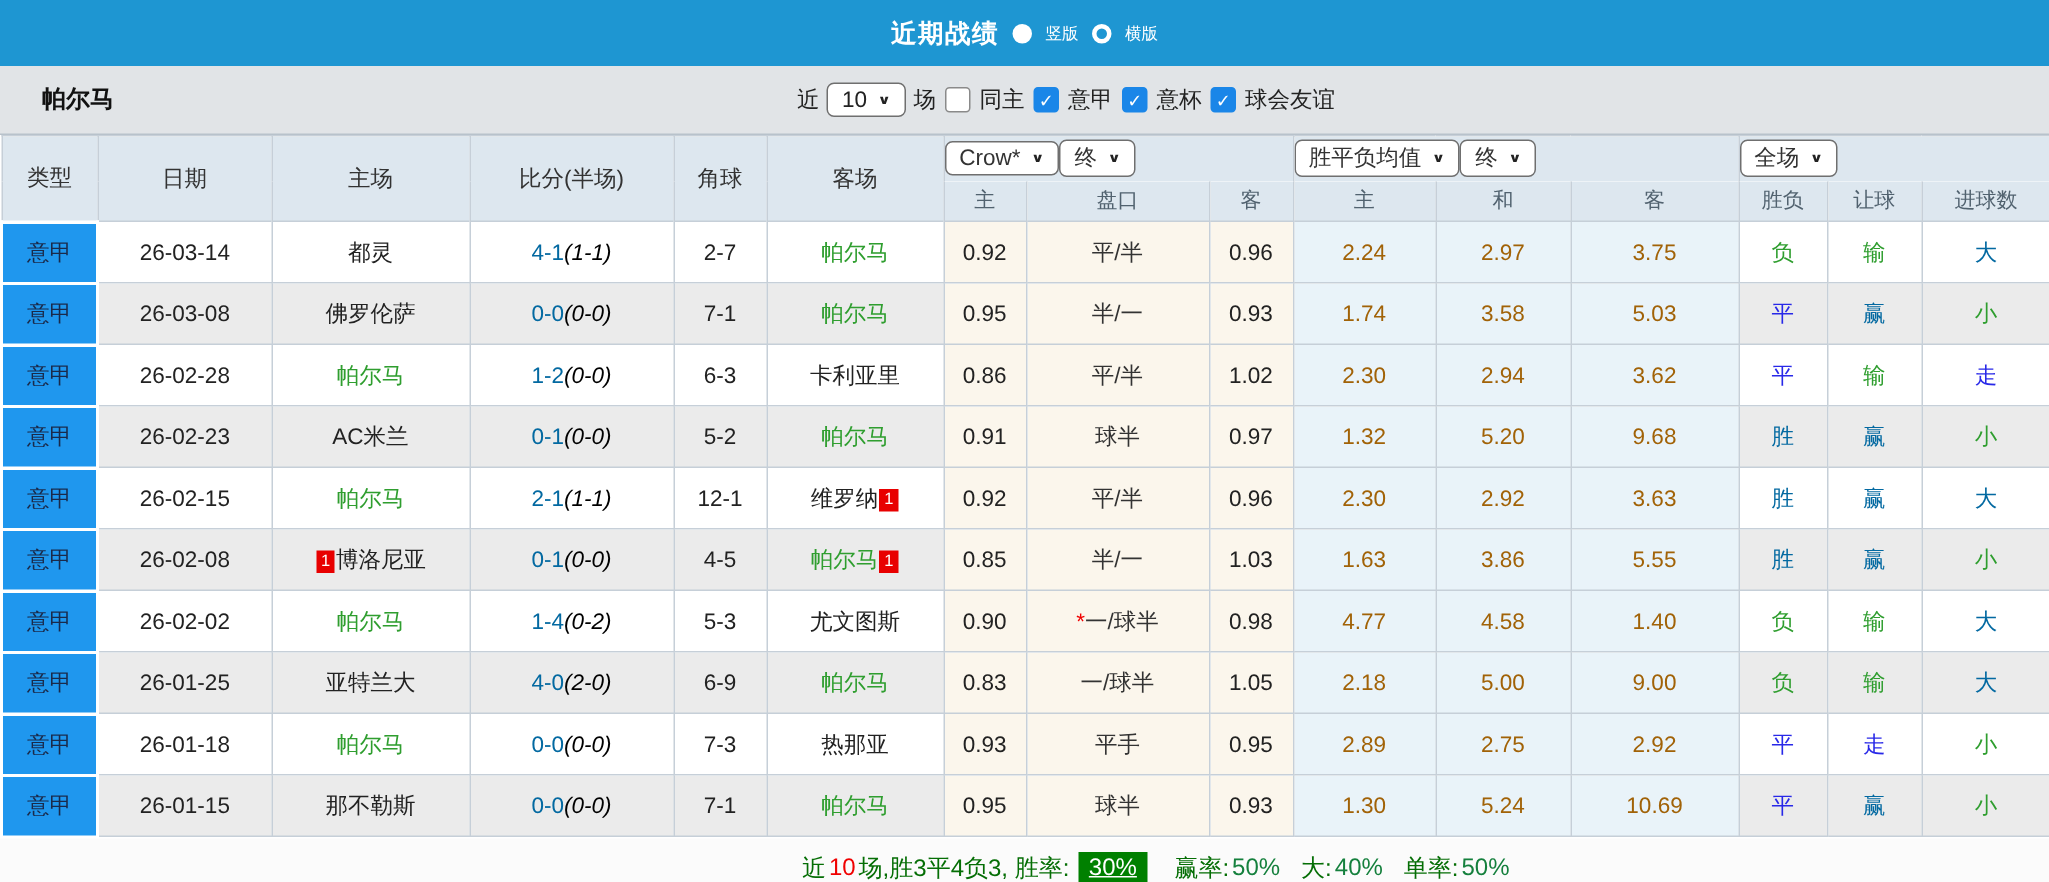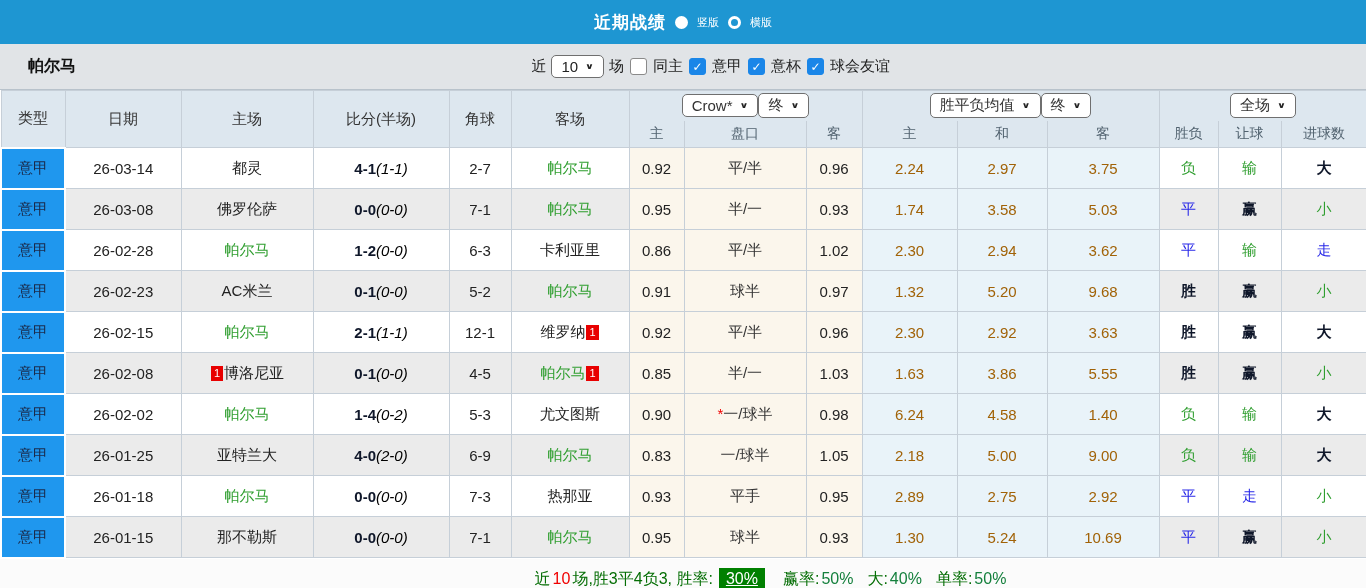--- a/index.html
+++ b/index.html
@@ -27,31 +27,31 @@
   th, td { border:1px solid #c6cfd8; text-align:center; font-weight:normal; overflow:hidden; }
   thead th { background:#dde7ef; color:#333; font-size:15px; }
   thead tr.selrow th { height:30px; border-bottom:none; }
   thead tr.subrow th { height:27px; font-size:14px; color:#51626f; border-top:none; }
   thead th.span2 { font-size:15px; color:#333; }
   tbody td { height:41px; font-size:15px; background:#fff; }
   tbody tr:nth-child(even) td { background:#ebebeb; }
   td.type { background:#1f97ee !important; color:#1a2a4a; font-size:15px; border:2px solid #fff; }
   td.odds { background:#fbf6ec !important; color:#222; }
   td.avg { background:#e9f3f9 !important; color:#a16207; }
-  .cr { color:#0f172a;font-weight:bold; }
+  .cr { color:#0369a1; }
   .cb { color:#2828e8; }
   .cg { color:#2f9e2f; }
   .tg { color:#2f9e2f; }
   .half { color:#000000;font-style:italic; }
   .hcp { color:#333; }
   .badge { background:#e80000; color:#fff; font-size:11px; padding:0 3px; margin:0 1px; display:inline-block; line-height:15px; vertical-align:1px; }
   .badge:empty { display:none; }
   .star { color:#f00000; }
   .star:empty { display:none; }
-  .selgroup { display:flex; align-items:center; justify-content:center; }
+  .selgroup { display:flex; align-items:center; justify-content:flex-start; }
 
   
   .summary { height:41px; background:#fbfbfb; display:flex; align-items:center; justify-content:center; padding-left:175px; font-size:16px; gap:2px; white-space:nowrap; }
   .sgreen { color:#056e05; }
   .sred { color:#f00000; }
   .sblue { color:#15803d; }
   .rate-badge { background:#008000; color:#fff; padding:2px 7px; margin:0 4px;text-decoration:underline; }
   .sp { width:10px; display:inline-block; }
 </style>
 </head>
@@ -324,21 +324,21 @@
     </td>
     <td>5-3</td>
     <td>
       <span>尤文图斯</span>
     </td>
     <td class="odds">0.90</td>
     <td class="odds">
       <span class="star">*</span><span class="hcp">一/球半</span>
     </td>
     <td class="odds">0.98</td>
-    <td class="avg">6.24</td>
+    <td class="avg">4.77</td>
     <td class="avg">4.58</td>
     <td class="avg">1.40</td>
     <td><span class="cg">负</span></td>
     <td><span class="cg">输</span></td>
     <td><span class="cr">大</span></td>
   </tr>
 
   <tr>
     <td class="type">意甲</td>
     <td>26-01-25</td>

